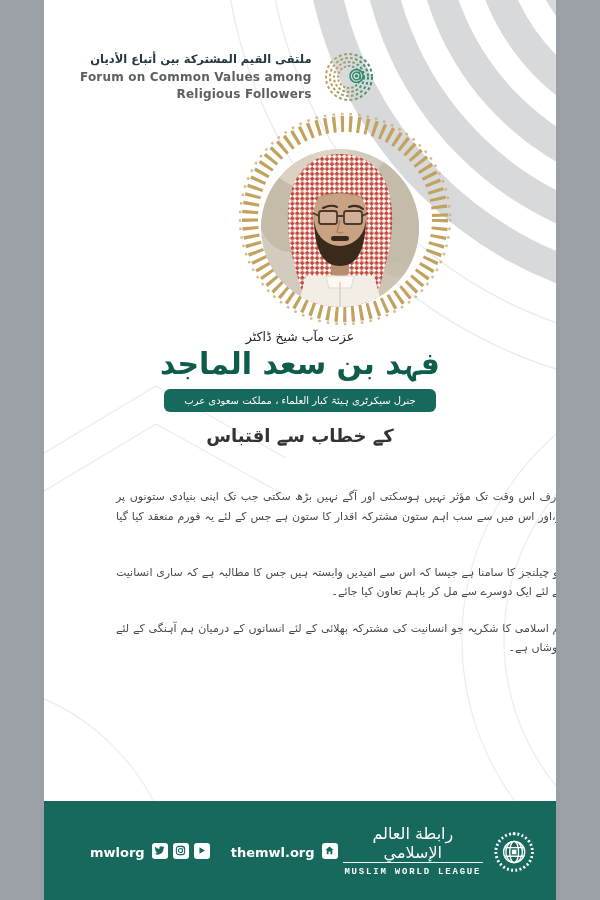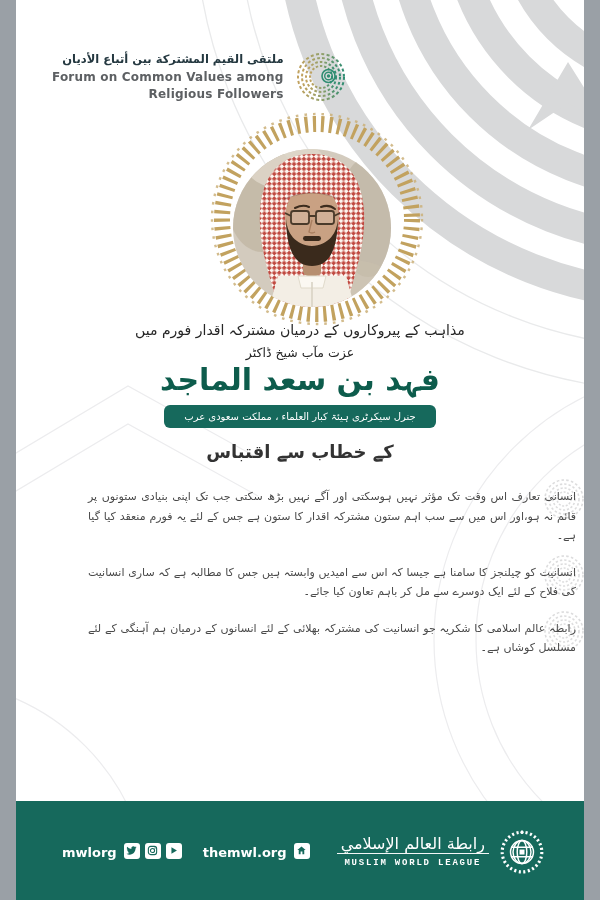--- a/index.html
+++ b/index.html
@@ -7,21 +7,21 @@
     --name-green:#0d5c4c;
     --gold:#c2a25f;
     --stripe:#d8d9da;
     --faint:#ececee;
     --text-dark:#2d2d2d;
     --quote-text:#4a4a4a;
     --teal:#2f8d72;
   }
   html,body{margin:0;padding:0;background:#9aa0a6;}
   .page{
-    position:relative;width:568px;height:900px;margin:0 auto;
+    position:relative;width:512px;height:900px;margin:0 auto;
     background:#ffffff;overflow:hidden;
     font-family:"DejaVu Sans",sans-serif;color:var(--text-dark);
   }
   svg{display:block}
   
   .bg-decor{position:absolute;inset:0;pointer-events:none;}
   
   .brand{position:absolute;top:50px;left:36px;display:flex;align-items:center;gap:10px;}
   .brand-text{text-align:right;}
   .brand-ar{font-size:11.5px;font-weight:bold;color:#243840;direction:rtl;margin-bottom:3px;}
@@ -170,21 +170,20 @@
         <rect x="103" y="124" width="18" height="5" rx="2.4" fill="#3a2a1c"></rect>
 
         <path d="M78 164 L146 164 L155 196 L69 196 Z" fill="#f3eee5"></path>
         <path d="M98 164 H126 L123 176 H101 Z" fill="#fbf8f2" stroke="#e0dacb" stroke-width="1"></path>
         <path d="M112 170 V195" stroke="#d9d2c4" stroke-width="1.6"></path>
       </g>
     </svg>
   </div>
 
   <div class="speaker-block">
-    <div class="ctx-line">مذاہب کے پیروکاروں کے درمیان مشترکہ اقدار فورم میں</div>
     <div class="honorific">عزت مآب شیخ ڈاکٹر</div>
     <div class="speaker-name">فہد بن سعد الماجد</div>
     <div class="title-pill">جنرل سیکرٹری ہیئۃ کبار العلماء ، مملکت سعودی عرب</div>
     <div class="quote-heading">کے خطاب سے اقتباس</div>
   </div>
 
   <div class="quotes">
     <div class="quote-par">
       <span class="swirl">
         <svg width="44" height="44" viewBox="0 0 44 44" fill="none" stroke="#d9d9da">

